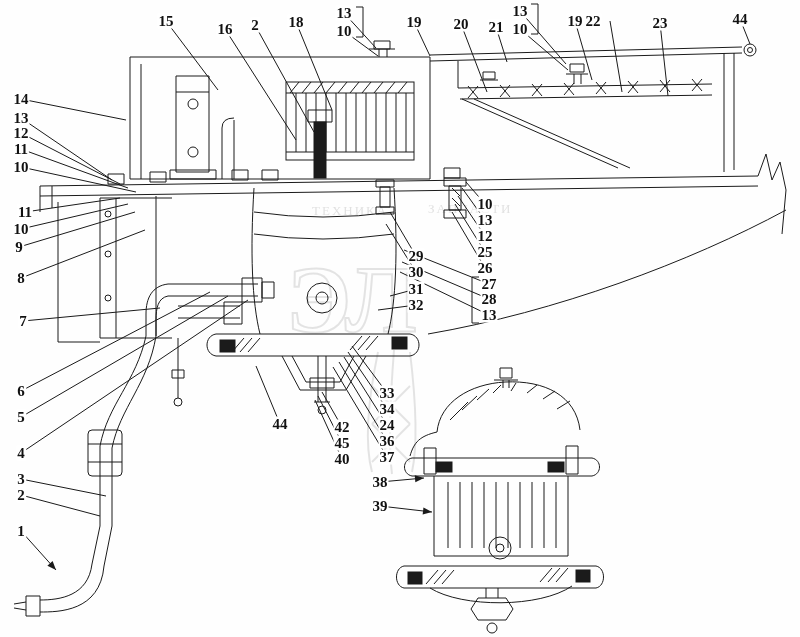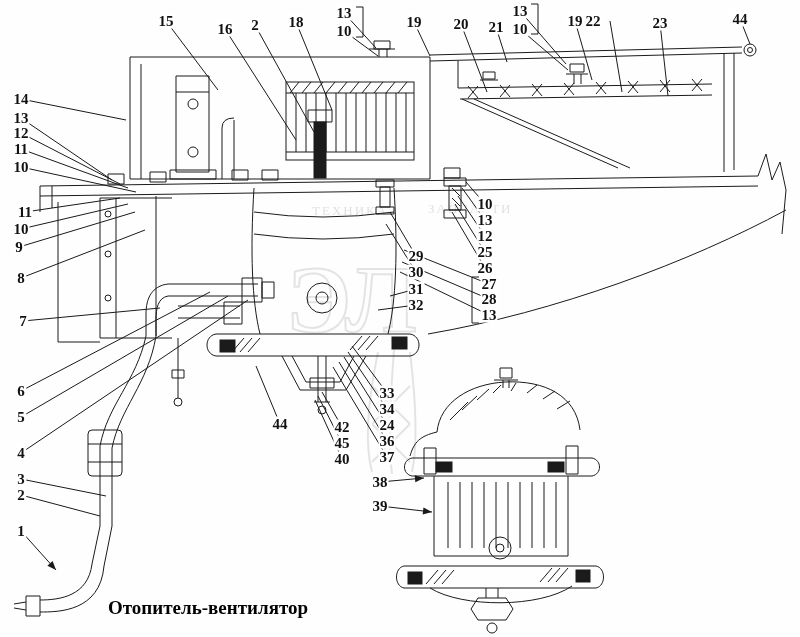--- a/index.html
+++ b/index.html
@@ -247,14 +247,13 @@
       <div class="callout" style="left: 387px; top: 441px;">36</div>
       <div class="callout" style="left: 387px; top: 457px;">37</div>
       <div class="callout" style="left: 280px; top: 424px;">44</div>
       <div class="callout" style="left: 342px; top: 427px;">42</div>
       <div class="callout" style="left: 342px; top: 443px;">45</div>
       <div class="callout" style="left: 342px; top: 459px;">40</div>
       <div class="callout" style="left: 380px; top: 482px;">38</div>
       <div class="callout" style="left: 380px; top: 506px;">39</div>
     </div>
 
-  <div class="title">Отопитель-вентилятор</div>
 </div>
 
 </body></html>

